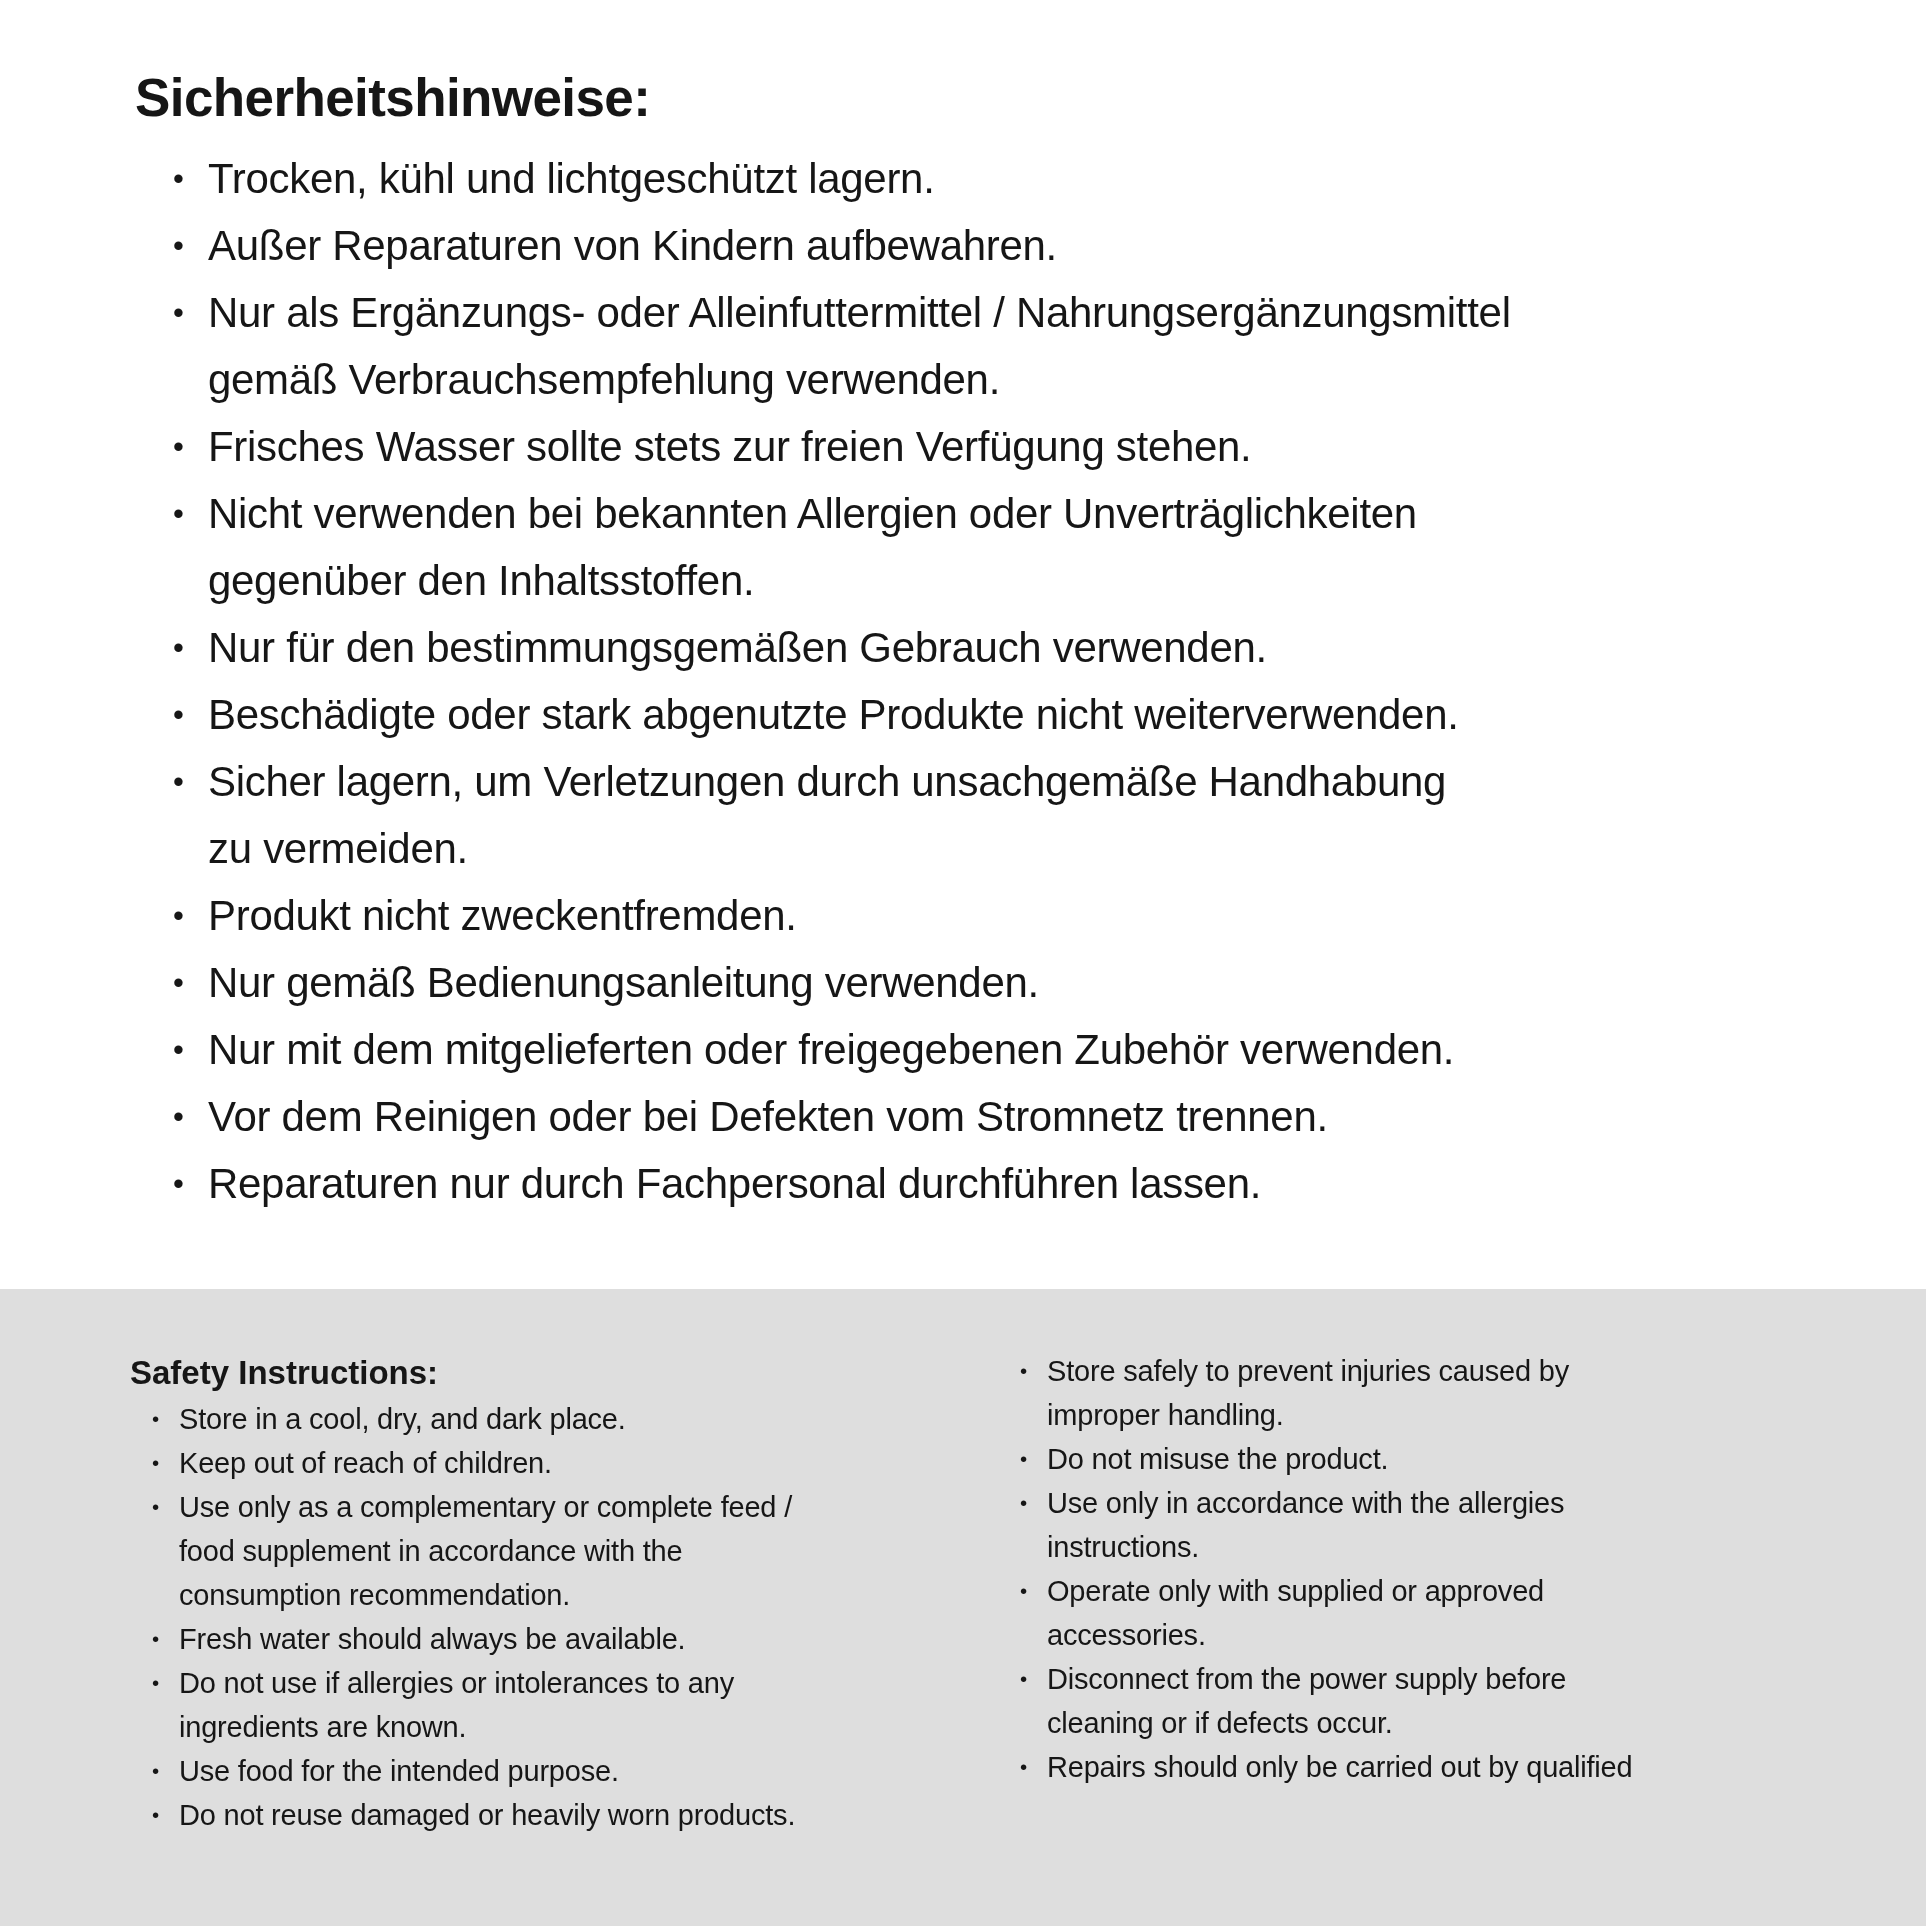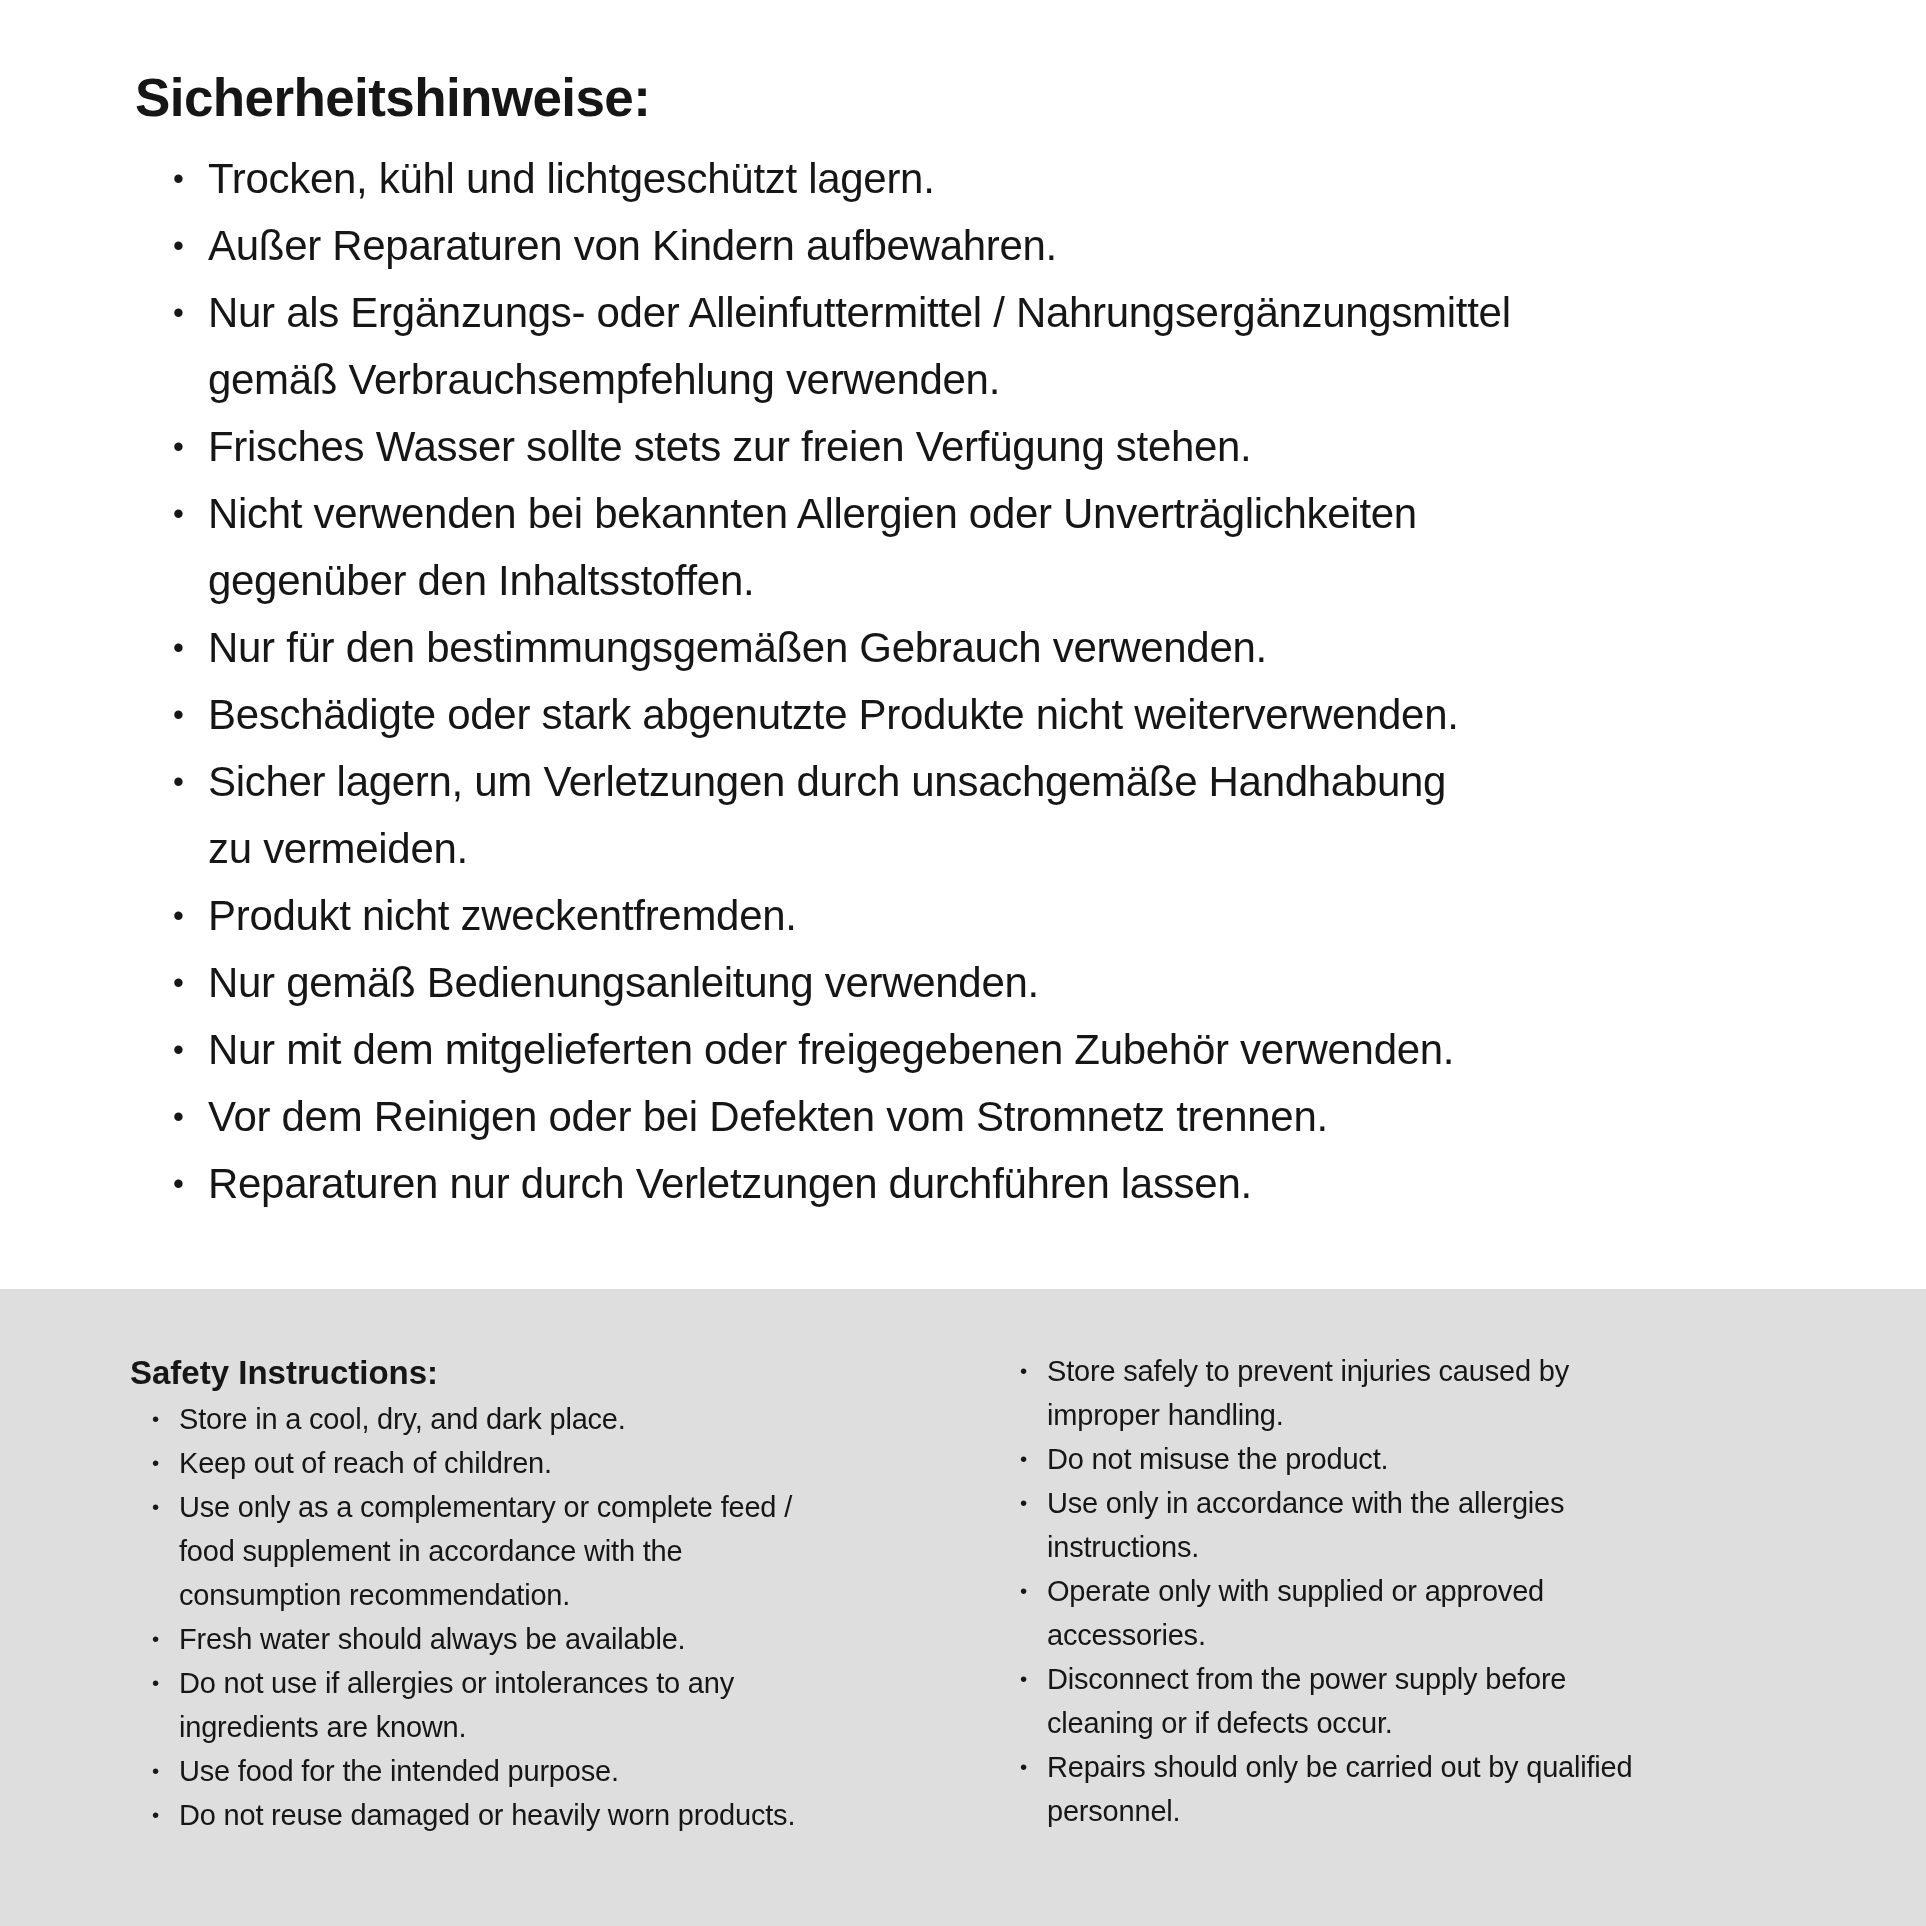--- a/index.html
+++ b/index.html
@@ -142,21 +142,21 @@
       <li>
         <span class="dot">•</span>
         <span class="txt">Nur mit dem mitgelieferten oder freigegebenen Zubehör verwenden.</span>
       </li>
       <li>
         <span class="dot">•</span>
         <span class="txt">Vor dem Reinigen oder bei Defekten vom Stromnetz trennen.</span>
       </li>
       <li>
         <span class="dot">•</span>
-        <span class="txt">Reparaturen nur durch Verletzungen durchführen lassen.</span>
+        <span class="txt">Reparaturen nur durch Fachpersonal durchführen lassen.</span>
       </li>
     </ul>
   </div>
 
   <div class="band">
 
     <div class="col-left">
       <h2 class="en-heading">Safety Instructions:</h2>
       <ul class="en-list">
         <li>
@@ -215,20 +215,19 @@
           <span class="txt">accessories.</span>
         </li>
         <li>
           <span class="dot">•</span>
           <span class="txt">Disconnect from the power supply before</span>
           <span class="txt">cleaning or if defects occur.</span>
         </li>
         <li>
           <span class="dot">•</span>
           <span class="txt">Repairs should only be carried out by qualified</span>
-          <span class="txt">personnel.</span>
         </li>
       </ul>
     </div>
 
   </div>
 </div>
 
 
 </body></html>

